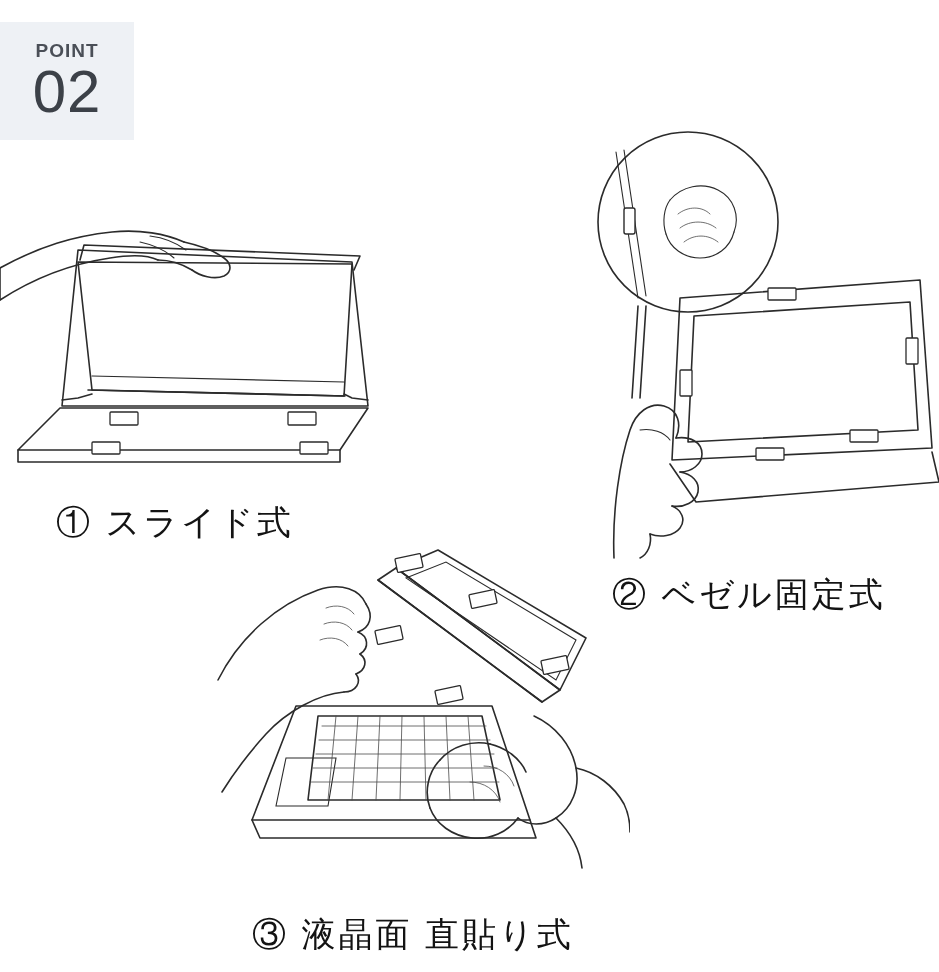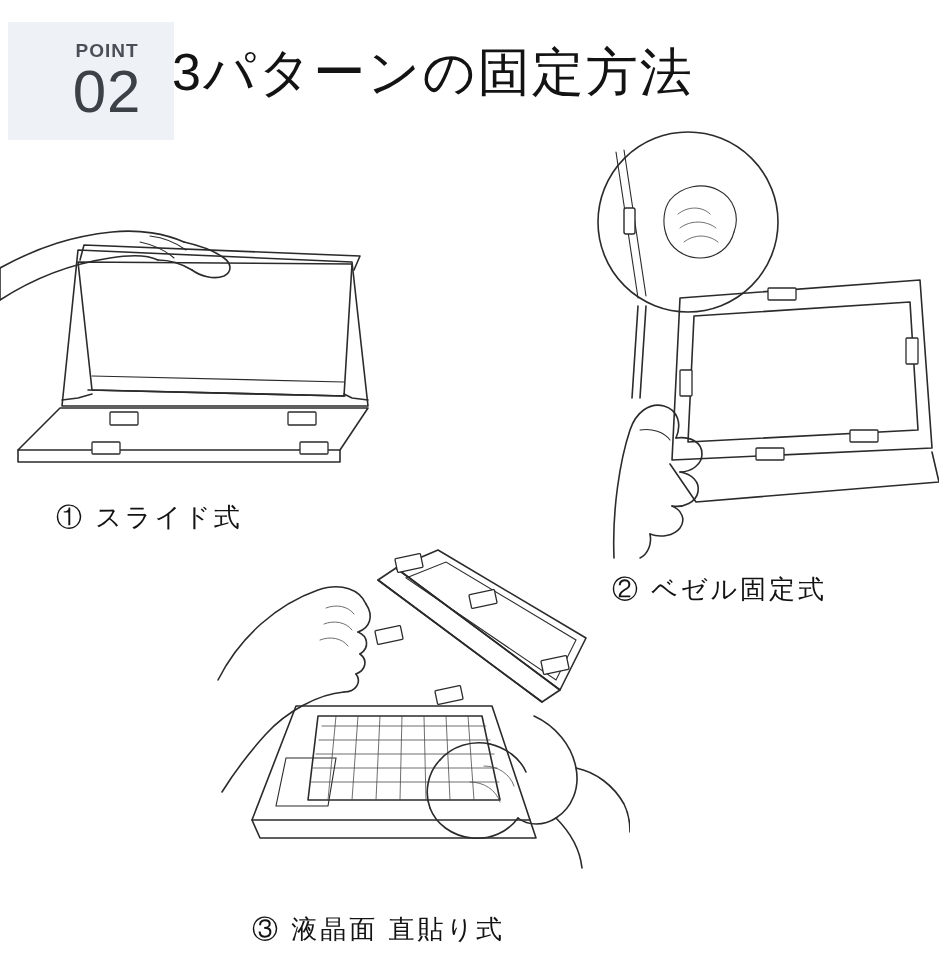--- a/index.html
+++ b/index.html
@@ -15,31 +15,30 @@
     position: relative;
     width: 939px;
     height: 972px;
     background: #ffffff;
     overflow: hidden;
   }
 
   
   .point-badge {
     position: absolute;
-    left: 8px;
+    left: 0;
     top: 22px;
     width: 134px;
     height: 118px;
     background: #eef1f5;
     display: flex;
     flex-direction: column;
     align-items: center;
     justify-content: center;
     line-height: 1;
-    padding-left: 32px;
   }
   .point-badge .point-word {
     font-size: 19px;
     letter-spacing: 1px;
     color: #4a4f57;
     font-weight: 700;
     margin-bottom: 2px;
   }
   .point-badge .point-num {
     font-size: 60px;
@@ -53,21 +52,21 @@
     top: 38px;
     font-size: 52px;
     letter-spacing: 2px;
     color: #131313;
     white-space: nowrap;
   }
 
   
   .caption {
     position: absolute;
-    font-size: 26px;
+    font-size: 34px;
     letter-spacing: 3px;
     color: #131313;
     white-space: nowrap;
   }
   #caption-1 { left: 56px;  top: 500px; }
   #caption-2 { left: 612px; top: 572px; }
   #caption-3 { left: 252px; top: 912px; }
 
   
   .fig {
@@ -87,21 +86,20 @@
 </head>
 <body>
 
 <div id="page">
 
   <div class="point-badge">
     <div class="point-word">POINT</div>
     <div class="point-num">02</div>
   </div>
 
-  <div class="headline">3パターンの固定方法</div>
 
   <div class="fig" id="fig-1">
     <svg viewBox="0 0 400 345" xmlns="http://www.w3.org/2000/svg">
 
       <path class="ln" d="M18 300 L60 258 L368 258 L340 300 Z"></path>
       <path class="ln" d="M18 300 L18 312 L340 312 L340 300"></path>
 
       <path class="ln" d="M62 256 L78 100 L352 112 L368 256 Z"></path>
 
       <path class="ln" d="M80 110 L84 95 L360 106 L354 120"></path>

